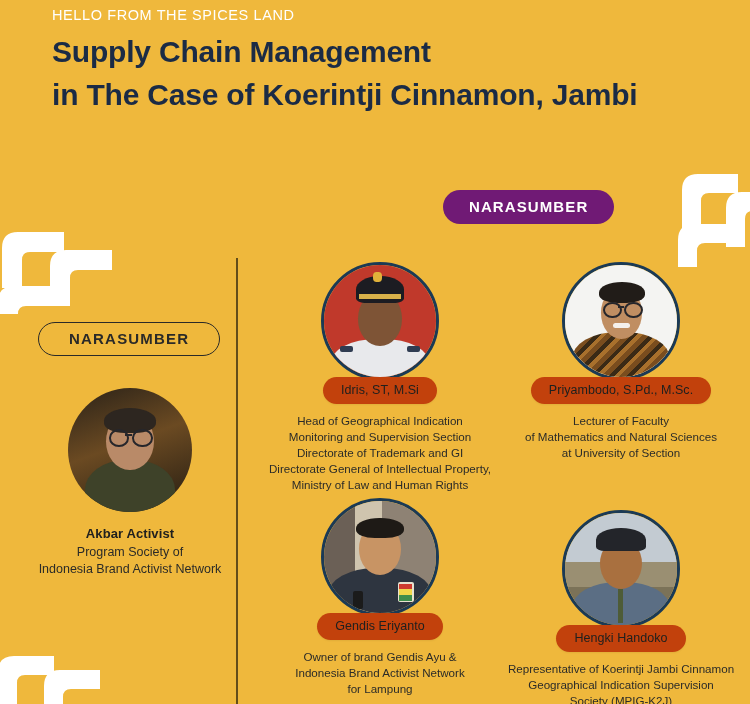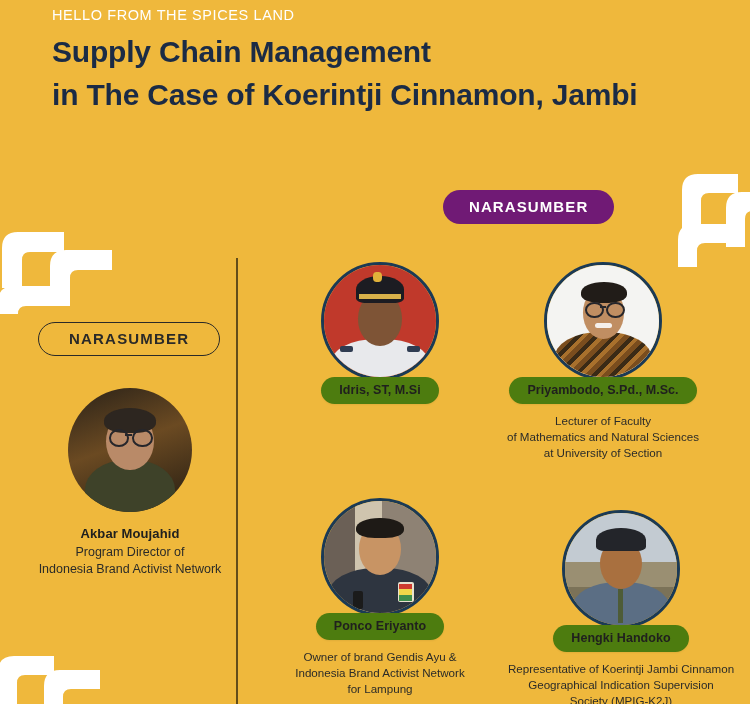--- a/index.html
+++ b/index.html
@@ -138,21 +138,21 @@
     width: 495px;
     height: 442px;
     z-index: 5;
   }
   .speaker {
     position: absolute;
     width: 240px;
     text-align: center;
   }
   .sp-0 { left: 5px;   top: 0px; }
-  .sp-1 { left: 228px; top: 0px; }
+  .sp-1 { left: 246px; top: 0px; }
   .sp-2 { left: 5px;   top: 236px; }
   .sp-3 { left: 246px; top: 248px; }
 
   .sp-photo-wrap {
     width: 118px;
     height: 118px;
     margin: 0 auto;
     position: relative;
   }
   .sp-photo {
@@ -161,25 +161,25 @@
     border-radius: 50%;
     overflow: hidden;
     position: relative;
     box-sizing: border-box;
     border: 3.5px solid #1b3a55;
   }
   .sp-namepill {
     position: relative;
     margin: -14px auto 0 auto;
     display: inline-block;
-    background: #4d7c0f;
+    background: #c2410c;
     border-radius: 16px;
     padding: 6px 18px 7px 18px;
     font-size: 12.5px;
-    font-weight: 700;
+    font-weight: 400;
     color: #20201e;
     letter-spacing: .05px;
     z-index: 3;
     box-shadow: 0 1px 2px rgba(0,0,0,.06);
   }
   .sp-role {
     margin-top: 9px;
     font-size: 11.6px;
     color: #2b2b28;
     line-height: 1.38;
@@ -244,23 +244,23 @@
     <div class="pf">
       <div class="bg" style="background:linear-gradient(160deg,#2a2218 0%,#6b4a22 45%,#241c12 100%);"></div>
       <div class="body" style="left:14%;top:58%;width:72%;height:52%;background:#3e4229;"></div>
       <div class="head" style="left:31%;top:20%;width:38%;height:46%;background:#b98a68;"></div>
       <div class="hair" style="left:29%;top:16%;width:42%;height:20%;background:#2d2620;"></div>
       <div class="glass" style="left:33%;top:33%;width:13%;height:11%;"></div>
       <div class="glass" style="left:52%;top:33%;width:13%;height:11%;"></div>
       <div class="bar" style="left:46%;top:37%;width:6%;height:2px;background:#26262b;"></div>
     </div>
   </div>
-  <div class="mod-name">Akbar Moujahid</div>
+  <div class="mod-name">Akbar Activist</div>
   <div class="mod-role">
-    <div>Program Director of</div>
+    <div>Program Society of</div>
     <div>Indonesia Brand Activist Network</div>
   </div>
 </div>
 
 <div class="speakers">
 
   <div class="speaker sp-0">
     <div class="sp-photo-wrap">
       <div class="sp-photo">
         <div class="pf">
@@ -269,20 +269,25 @@
           <div class="head" style="left:30%;top:24%;width:40%;height:48%;background:#7e5436;"></div>
           <div class="cap" style="left:29%;top:10%;width:42%;height:24%;background:#1c1c22;"></div>
           <div class="bar" style="left:44%;top:6%;width:8%;height:9%;background:#e0b13a;border-radius:40%;"></div>
           <div class="bar" style="left:31%;top:26%;width:38%;height:4%;background:#d8b14a;"></div>
           <div class="bar" style="left:14%;top:72%;width:12%;height:6%;background:#2f3c52;border-radius:2px;"></div>
           <div class="bar" style="left:74%;top:72%;width:12%;height:6%;background:#2f3c52;border-radius:2px;"></div>
         </div>
       </div>
     </div>
     <div class="sp-namepill">Idris, ST, M.Si</div>
+    <div class="sp-role" style="white-space:pre-line;">Head of Geographical Indication
+Monitoring and Supervision Section
+Directorate of Trademark and GI
+Directorate General of Intellectual Property,
+Ministry of Law and Human Rights</div>
   </div>
 
   <div class="speaker sp-1">
     <div class="sp-photo-wrap">
       <div class="sp-photo">
         <div class="pf">
           <div class="bg" style="background:#f4f4f2;"></div>
           <div class="body" style="left:6%;top:60%;width:88%;height:52%;background:repeating-linear-gradient(135deg,#7a4d1e 0 5px,#3a2a16 5px 9px,#a8702c 9px 13px);"></div>
           <div class="head" style="left:32%;top:20%;width:37%;height:46%;background:#c08e62;"></div>
           <div class="hair" style="left:30%;top:15%;width:41%;height:19%;background:#211c18;"></div>
@@ -308,21 +313,21 @@
           <div class="head" style="left:31%;top:20%;width:38%;height:46%;background:#c89464;"></div>
           <div class="hair" style="left:29%;top:15%;width:42%;height:18%;background:#1e1a16;"></div>
           <div class="bar" style="left:66%;top:72%;width:14%;height:18%;background:#e8e2cf;border-radius:2px;"></div>
           <div class="bar" style="left:67%;top:74%;width:12%;height:5%;background:#cf3a2e;"></div>
           <div class="bar" style="left:67%;top:79%;width:12%;height:5%;background:#f0d84a;"></div>
           <div class="bar" style="left:67%;top:84%;width:12%;height:5%;background:#3f8f4c;"></div>
           <div class="bar" style="left:26%;top:80%;width:9%;height:16%;background:#1b1b1b;border-radius:2px;"></div>
         </div>
       </div>
     </div>
-    <div class="sp-namepill">Ponco Eriyanto</div>
+    <div class="sp-namepill">Gendis Eriyanto</div>
     <div class="sp-role" style="white-space:pre-line;">Owner of brand Gendis Ayu &amp;
 Indonesia Brand Activist Network
 for Lampung</div>
   </div>
 
   <div class="speaker sp-3">
     <div class="sp-photo-wrap">
       <div class="sp-photo">
         <div class="pf">
           <div class="bg" style="background:linear-gradient(180deg,#c3cbd2 0 44%,#9a8f72 44% 66%,#7b7258 66% 100%);"></div>

